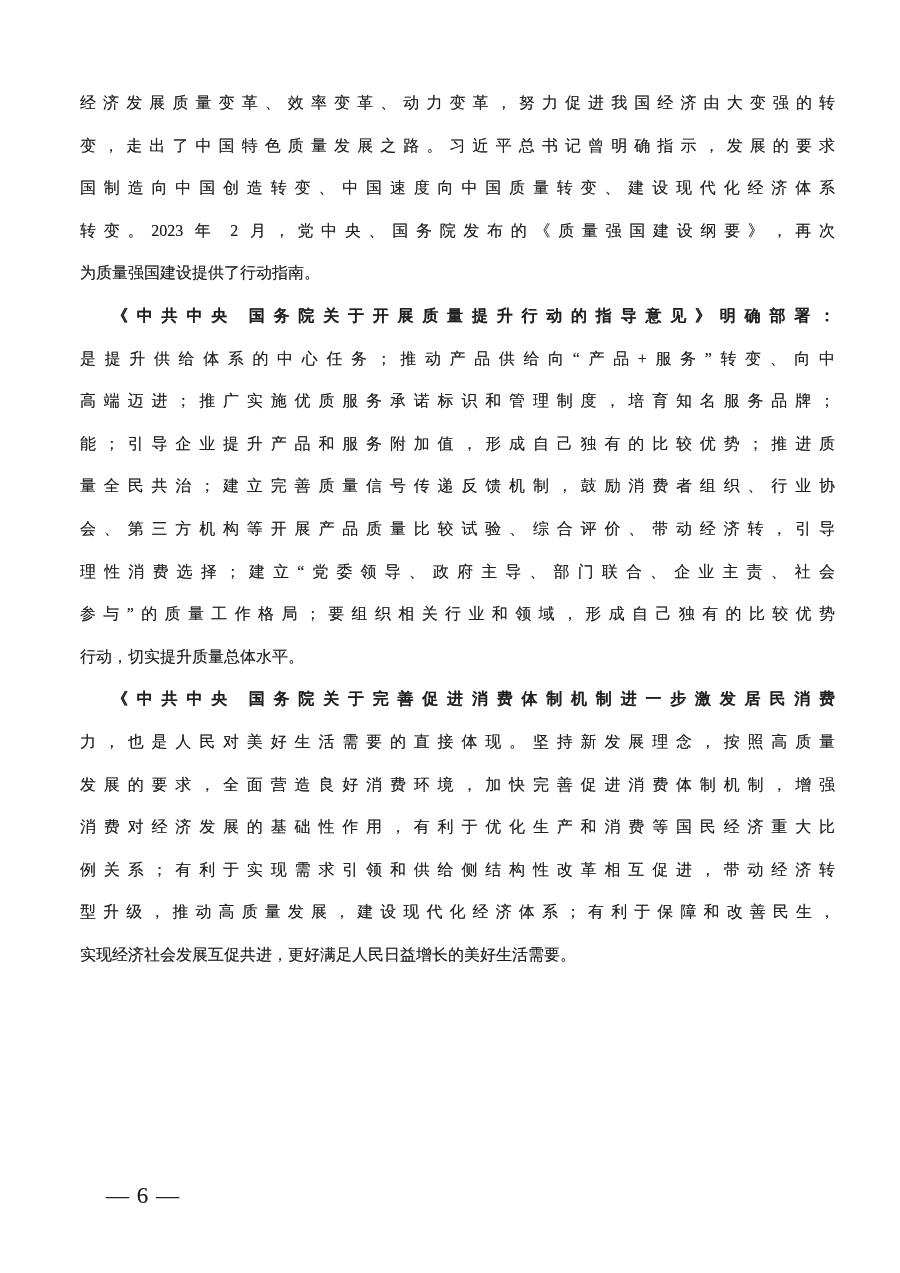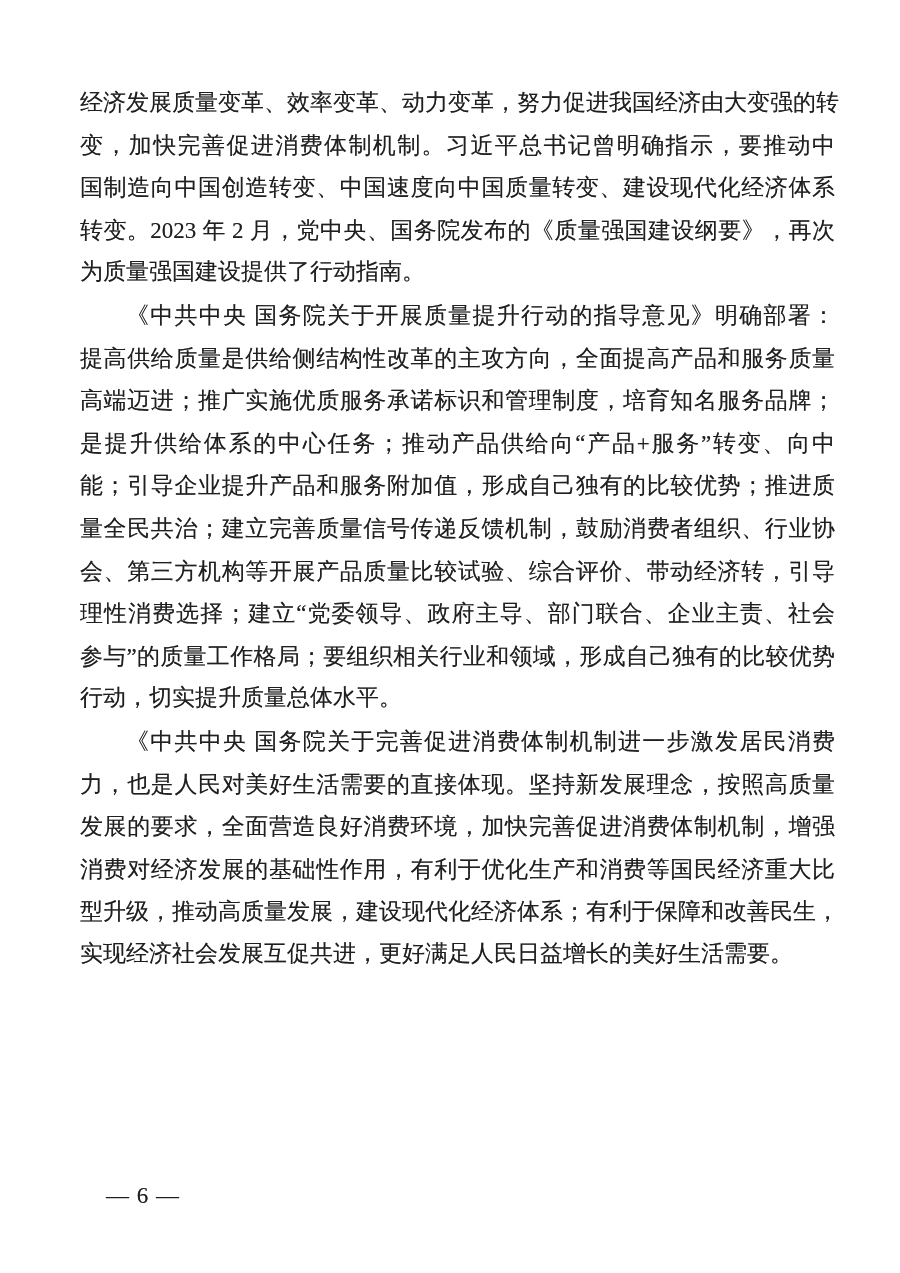--- a/index.html
+++ b/index.html
@@ -22,82 +22,82 @@
     color: var(--ink);
   }
   .text-block {
     position: absolute;
     left: 80px;
     top: 82px;
     width: 755px;
   }
   .paragraph { display: block; }
   .line {
-    font-size: 23px;
+    font-size: 16px;
     line-height: 42.6px;
     height: 42.6px;
     white-space: nowrap;
     text-align: justify;
     text-align-last: justify;
     letter-spacing: 0;
     font-weight: 500;
     
     text-shadow: 0 0 0.4px rgba(40,40,40,0.55);
   }
   .line.end {
     text-align: left;
     text-align-last: left;
-    font-family: Liberation Mono, monospace;
   }
   .line.indent {
     text-indent: 2em;
+    font-weight: bold;
   }
   .page-number {
     position: absolute;
     left: 106px;
     top: 1182px;
     font-size: 23px;
     line-height: 28px;
     color: var(--ink);
     letter-spacing: 1px;
     text-shadow: 0 0 0.4px rgba(40,40,40,0.55);
   }
 </style>
 </head>
 <body>
 
 <div class="sheet">
   <main class="text-block">
 
     <section class="paragraph">
       <p class="line">经济发展质量变革、效率变革、动力变革，努力促进我国经济由大变强的转</p>
-      <p class="line">变，加快完善促进消费体制机制。习近平总书记曾明确指示，要推动中</p>
+      <p class="line">变，走出了中国特色质量发展之路。习近平总书记曾明确指示，发展的要求</p>
       <p class="line">国制造向中国创造转变、中国速度向中国质量转变、建设现代化经济体系</p>
       <p class="line">转变。2023 年 2 月，党中央、国务院发布的《质量强国建设纲要》，再次</p>
       <p class="line end">为质量强国建设提供了行动指南。</p>
     </section>
 
     <section class="paragraph">
       <p class="line indent">《中共中央 国务院关于开展质量提升行动的指导意见》明确部署：</p>
-      <p class="line">提高供给质量是供给侧结构性改革的主攻方向，全面提高产品和服务质量</p>
+      <p class="line">是提升供给体系的中心任务；推动产品供给向“产品+服务”转变、向中</p>
       <p class="line">高端迈进；推广实施优质服务承诺标识和管理制度，培育知名服务品牌；</p>
-      <p class="line">是提升供给体系的中心任务；推动产品供给向“产品+服务”转变、向中</p>
       <p class="line">能；引导企业提升产品和服务附加值，形成自己独有的比较优势；推进质</p>
       <p class="line">量全民共治；建立完善质量信号传递反馈机制，鼓励消费者组织、行业协</p>
       <p class="line">会、第三方机构等开展产品质量比较试验、综合评价、带动经济转，引导</p>
       <p class="line">理性消费选择；建立“党委领导、政府主导、部门联合、企业主责、社会</p>
       <p class="line">参与”的质量工作格局；要组织相关行业和领域，形成自己独有的比较优势</p>
       <p class="line end">行动，切实提升质量总体水平。</p>
     </section>
 
     <section class="paragraph">
       <p class="line indent">《中共中央 国务院关于完善促进消费体制机制进一步激发居民消费</p>
       <p class="line">力，也是人民对美好生活需要的直接体现。坚持新发展理念，按照高质量</p>
       <p class="line">发展的要求，全面营造良好消费环境，加快完善促进消费体制机制，增强</p>
       <p class="line">消费对经济发展的基础性作用，有利于优化生产和消费等国民经济重大比</p>
+      <p class="line">例关系；有利于实现需求引领和供给侧结构性改革相互促进，带动经济转</p>
       <p class="line">型升级，推动高质量发展，建设现代化经济体系；有利于保障和改善民生，</p>
       <p class="line end">实现经济社会发展互促共进，更好满足人民日益增长的美好生活需要。</p>
     </section>
 
 
   </main>
 
   <div class="page-number">— 6 —</div>
 </div>
 

